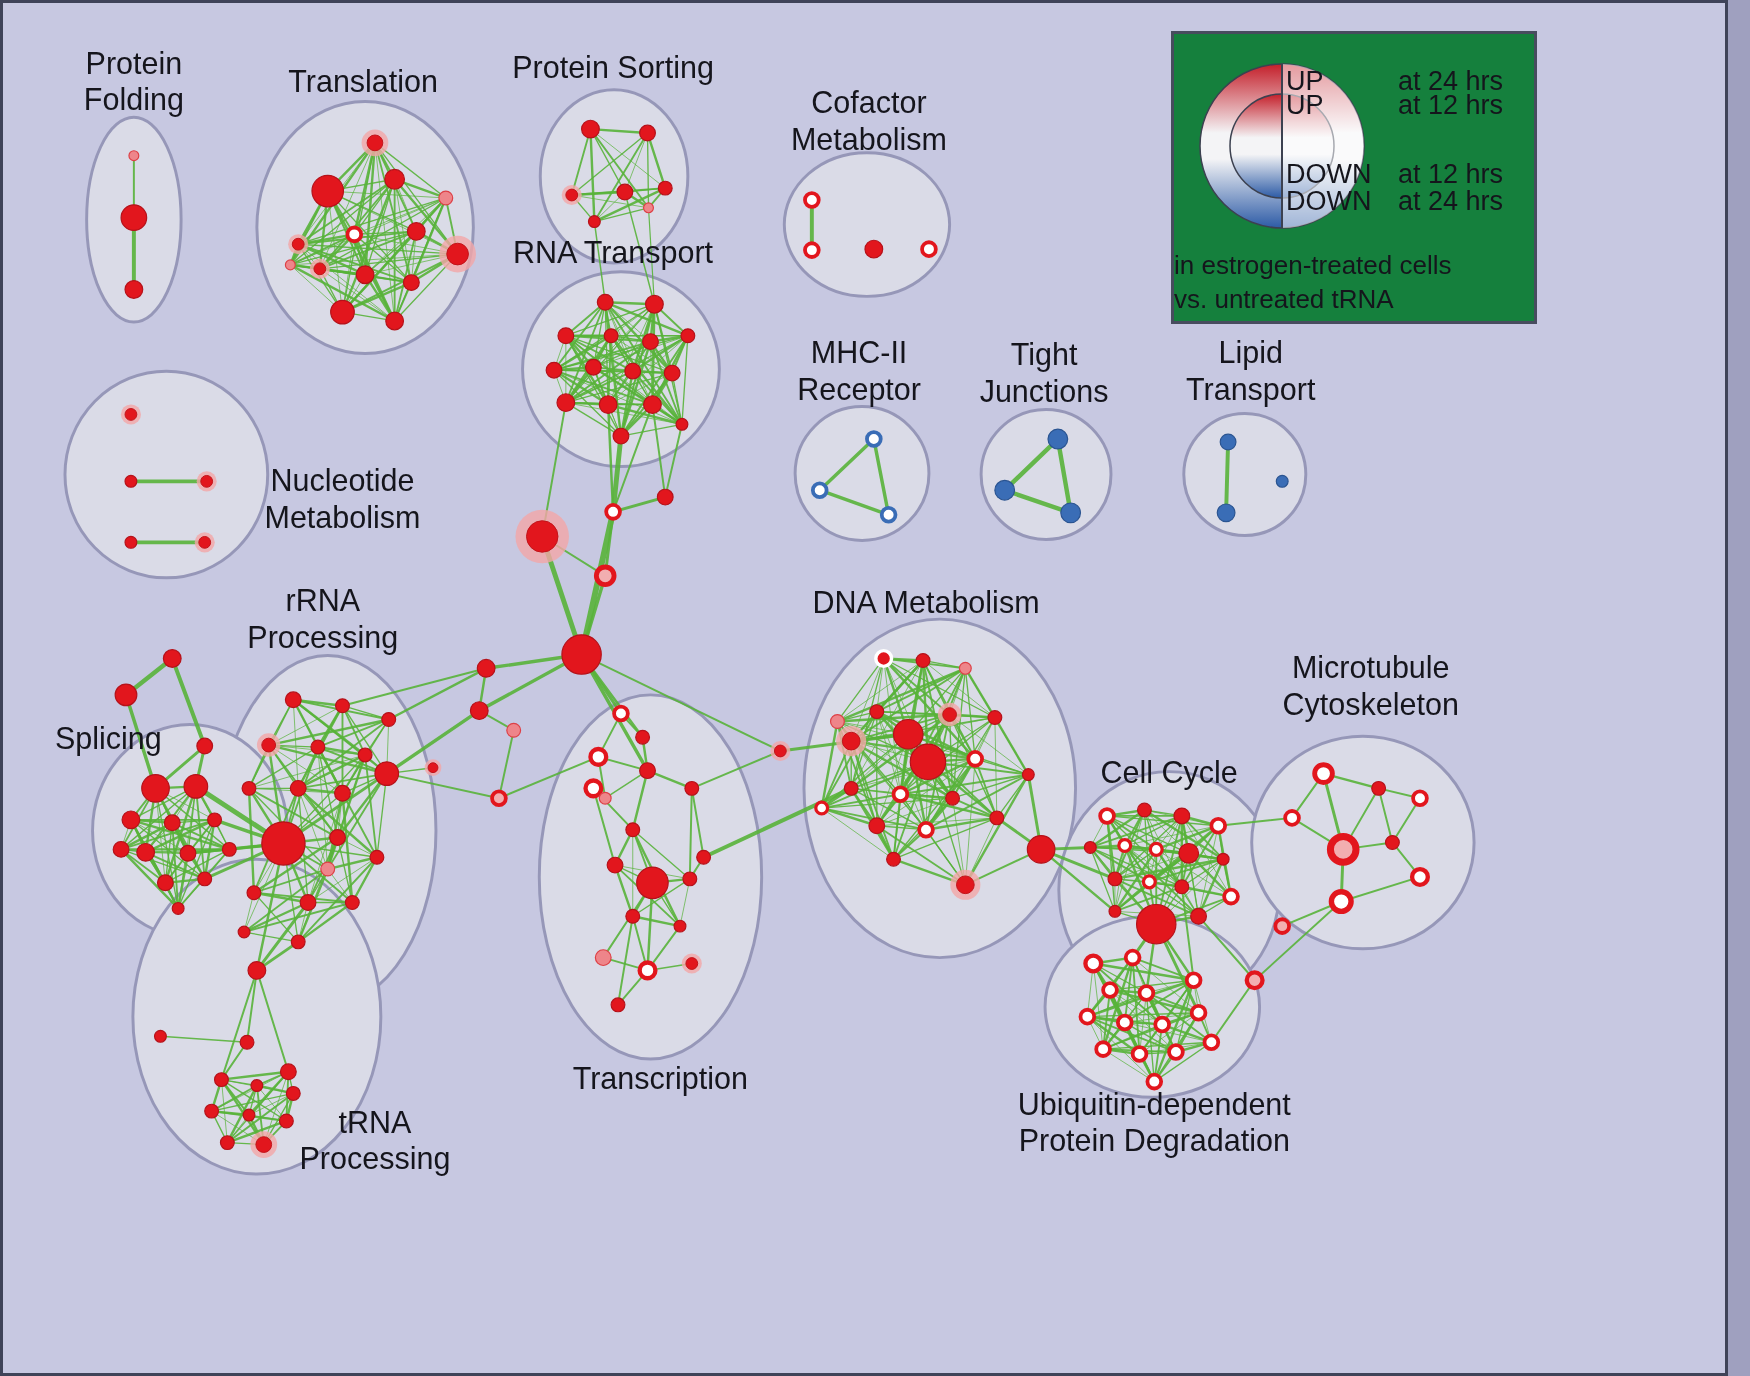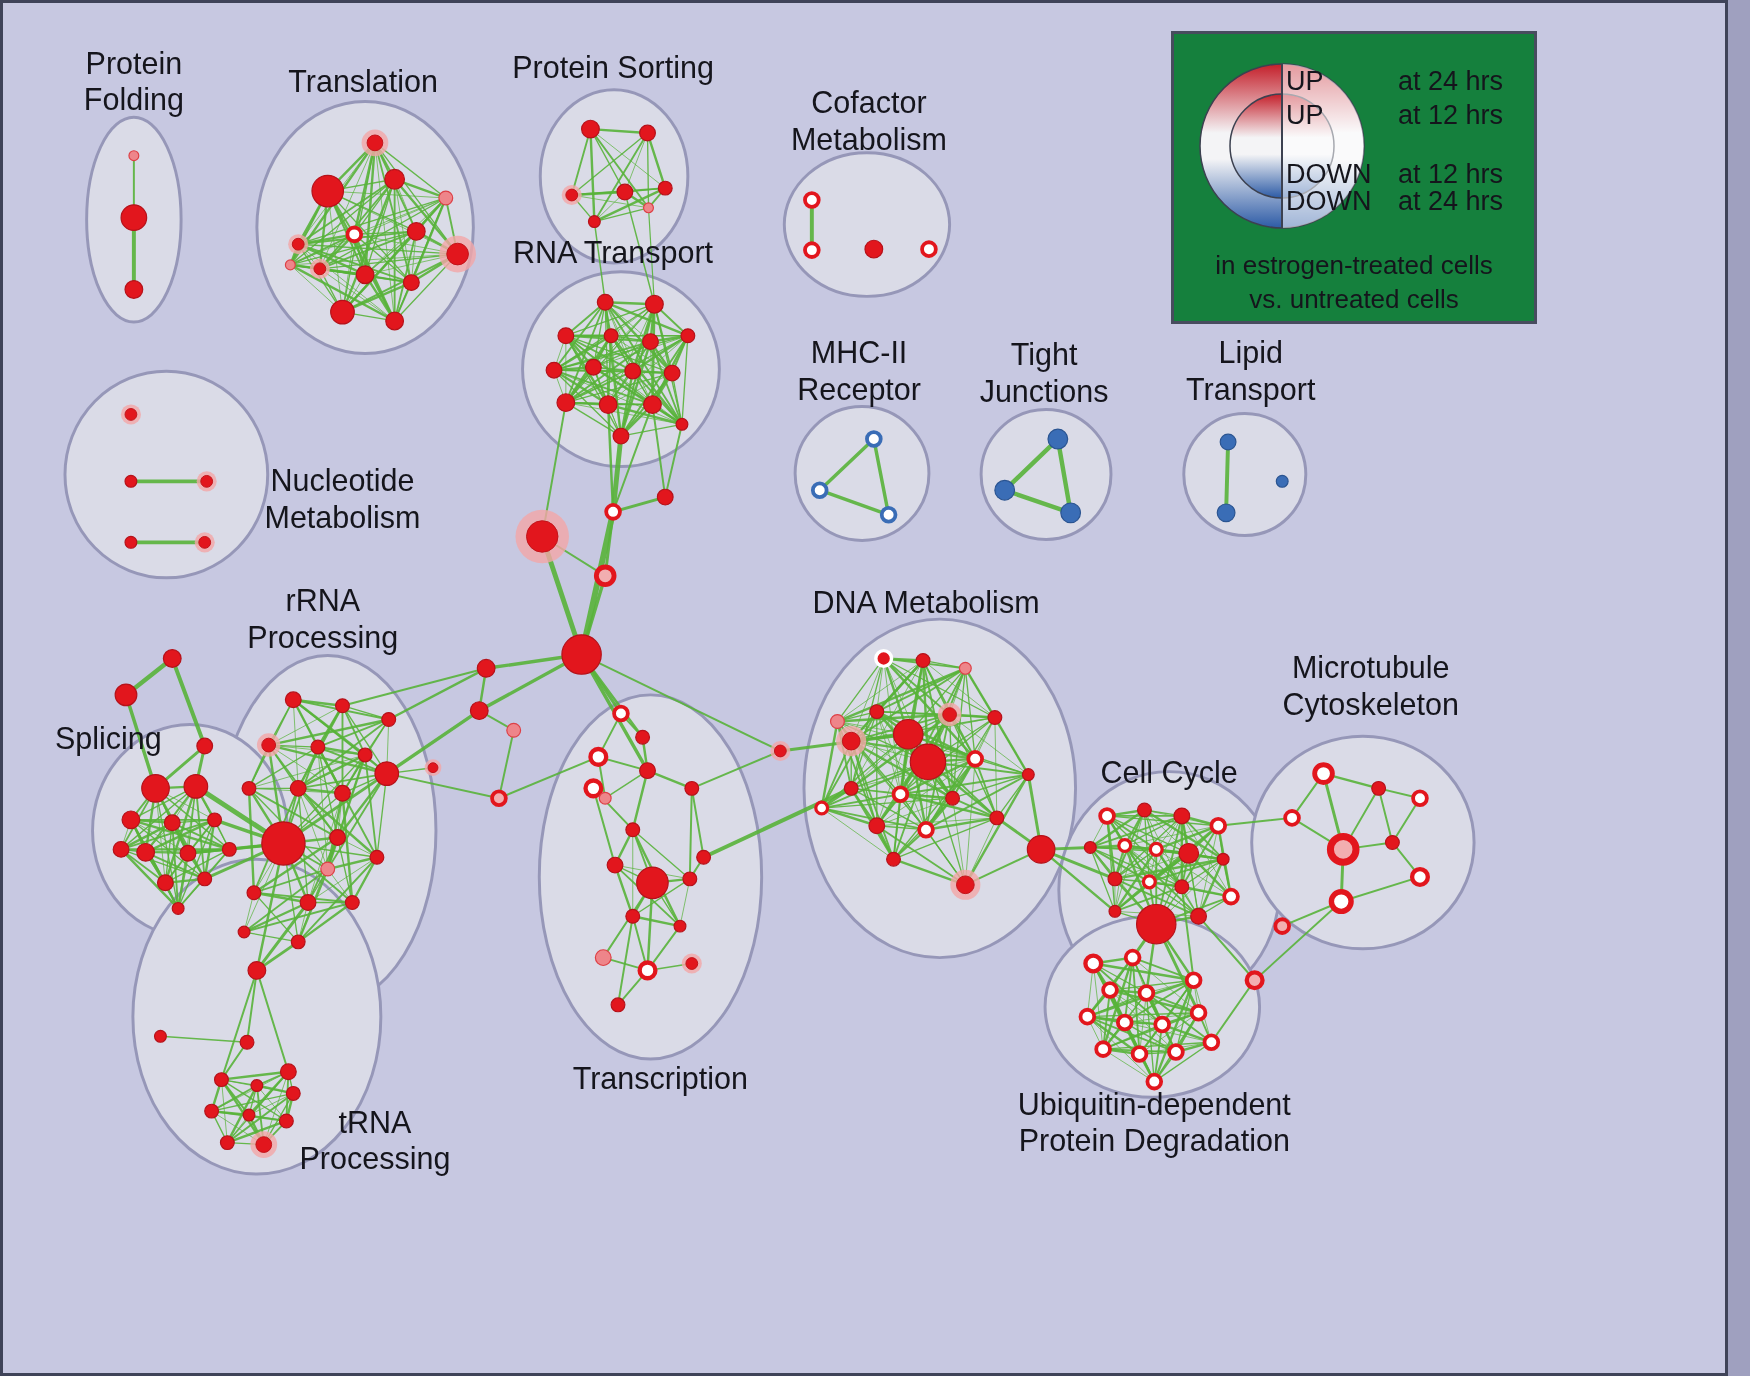--- a/index.html
+++ b/index.html
@@ -3,21 +3,21 @@
 <meta charset="utf-8">
 <style>
   html,body{margin:0;padding:0;background:#9fa0bf;font-family:"Liberation Sans","DejaVu Sans",sans-serif;}
   .stage{position:relative;width:1728px;height:1376px;background:#c7c8e1;border:3px solid #3f4358;box-sizing:border-box;overflow:hidden;}
   #net{position:absolute;left:0;top:0;width:100%;height:100%;}
   #net text{font-family:"Liberation Sans","DejaVu Sans",sans-serif;}
   .legend{position:absolute;left:1168px;top:28px;width:360px;height:287px;border:3px solid #474c5e;background:#15803d;box-sizing:content-box;z-index:5;}
   .legend-glyph{position:absolute;left:0;top:0;width:360px;height:287px;}
   .lg-row{position:absolute;left:112px;font-size:27px;color:#15151c;white-space:nowrap;}
   .lg-dir{display:inline-block;width:112px;}
-  .lg-cap{position:absolute;left:0;width:100%;text-align:center;font-size:26px;color:#15151c;}
+  .lg-cap{position:absolute;left:0;width:100%;font-size:26px;color:#15151c;}
 </style>
 </head>
 <body>
 
 <div class="stage">
   <svg id="net" viewBox="0 0 1750 1376">
       <g>
         <ellipse cx="133" cy="212" rx="48" ry="104" fill="#dadbe7" stroke="#9697b8" stroke-width="3"></ellipse>
         <ellipse cx="368" cy="220" rx="110" ry="128" fill="#dadbe7" stroke="#9697b8" stroke-width="3"></ellipse>
         <ellipse cx="621" cy="168" rx="75" ry="88" fill="#dadbe7" stroke="#9697b8" stroke-width="3"></ellipse>
@@ -1184,25 +1184,25 @@
         </linearGradient>
       </defs>
       <circle cx="108" cy="112" r="82" fill="url(#ud)" stroke="#3c4150" stroke-width="1.5"></circle>
       <circle cx="108" cy="112" r="52" fill="url(#ud)" stroke="#3c4150" stroke-width="1.5"></circle>
       <path d="M108 30 A82 82 0 0 1 108 194 Z" fill="#ffffff" opacity="0.55"></path>
       <line x1="108" y1="30" x2="108" y2="194" stroke="#3c4150" stroke-width="2"></line>
     </svg>
     <div class="lg-row" style="top:32px">
       <span class="lg-dir">UP</span><span class="lg-time">at 24 hrs</span>
     </div>
-    <div class="lg-row" style="top:66px">
+    <div class="lg-row" style="top:56px">
       <span class="lg-dir">UP</span><span class="lg-time">at 12 hrs</span>
     </div>
     <div class="lg-row" style="top:125px">
       <span class="lg-dir">DOWN</span><span class="lg-time">at 12 hrs</span>
     </div>
     <div class="lg-row" style="top:152px">
       <span class="lg-dir">DOWN</span><span class="lg-time">at 24 hrs</span>
     </div>
     <div class="lg-cap" style="top:216px">in estrogen-treated cells</div>
-    <div class="lg-cap" style="top:250px">vs. untreated cells</div>
+    <div class="lg-cap" style="top:250px">vs. untreated tRNA</div>
   </div>
 </div>
 
 </body></html>

